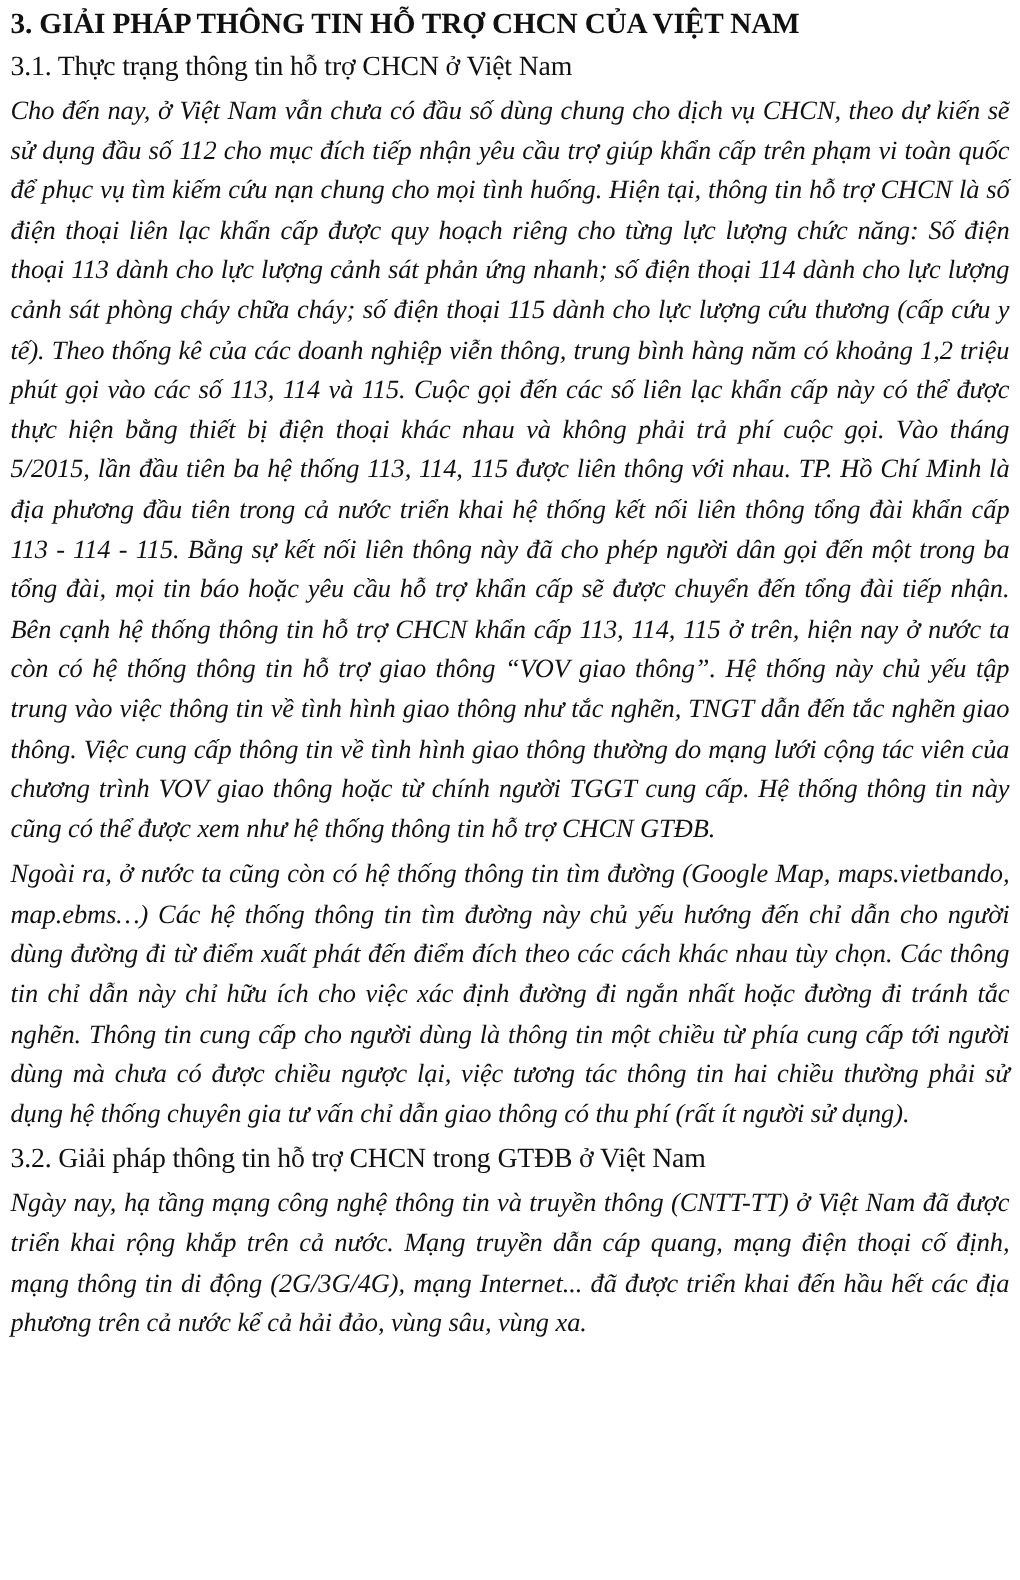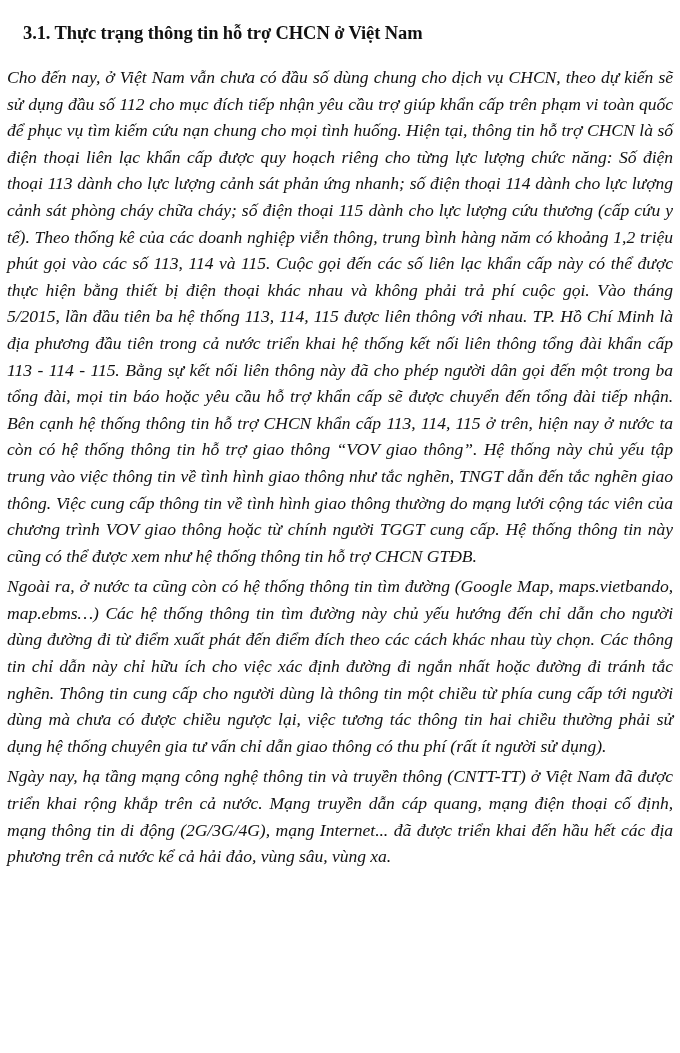--- a/index.html
+++ b/index.html
@@ -22,40 +22,42 @@
     width: 666px;
   }
   h1.sec {
     margin: 0;
     font-size: 19.5px;
     font-weight: bold;
     line-height: 28px;
     letter-spacing: -0.1px;
   }
   h2.subsec {
-    margin: 16px;
+    margin: 0;
     font-size: 18.5px;
-    font-weight: bold;
+    font-weight: normal;
     line-height: 29px;
     letter-spacing: -0.1px;
   }
   p.body {
     margin: 0 0 4px 0;
     font-size: 17.6px;
     line-height: 26.6px;
     text-align: justify;
     text-align-last: left;
     letter-spacing: -0.05px;
     font-style: italic;
   }
   p.body + h2.subsec { margin-top: 0; }
 </style>
 </head>
 <body>
 
 <div class="page">
+  <h1 class="sec">3. GIẢI PHÁP THÔNG TIN HỖ TRỢ CHCN CỦA VIỆT NAM</h1>
 
   <h2 class="subsec">3.1. Thực trạng thông tin hỗ trợ CHCN ở Việt Nam</h2>
   <p class="body">Cho đến nay, ở Việt Nam vẫn chưa có đầu số dùng chung cho dịch vụ CHCN, theo dự kiến sẽ sử dụng đầu số 112 cho mục đích tiếp nhận yêu cầu trợ giúp khẩn cấp trên phạm vi toàn quốc để phục vụ tìm kiếm cứu nạn chung cho mọi tình huống. Hiện tại, thông tin hỗ trợ CHCN là số điện thoại liên lạc khẩn cấp được quy hoạch riêng cho từng lực lượng chức năng: Số điện thoại 113 dành cho lực lượng cảnh sát phản ứng nhanh; số điện thoại 114 dành cho lực lượng cảnh sát phòng cháy chữa cháy; số điện thoại 115 dành cho lực lượng cứu thương (cấp cứu y tế). Theo thống kê của các doanh nghiệp viễn thông, trung bình hàng năm có khoảng 1,2 triệu phút gọi vào các số 113, 114 và 115. Cuộc gọi đến các số liên lạc khẩn cấp này có thể được thực hiện bằng thiết bị điện thoại khác nhau và không phải trả phí cuộc gọi. Vào tháng 5/2015, lần đầu tiên ba hệ thống 113, 114, 115 được liên thông với nhau. TP. Hồ Chí Minh là địa phương đầu tiên trong cả nước triển khai hệ thống kết nối liên thông tổng đài khẩn cấp 113 - 114 - 115. Bằng sự kết nối liên thông này đã cho phép người dân gọi đến một trong ba tổng đài, mọi tin báo hoặc yêu cầu hỗ trợ khẩn cấp sẽ được chuyển đến tổng đài tiếp nhận. Bên cạnh hệ thống thông tin hỗ trợ CHCN khẩn cấp 113, 114, 115 ở trên, hiện nay ở nước ta còn có hệ thống thông tin hỗ trợ giao thông “VOV giao thông”. Hệ thống này chủ yếu tập trung vào việc thông tin về tình hình giao thông như tắc nghẽn, TNGT dẫn đến tắc nghẽn giao thông. Việc cung cấp thông tin về tình hình giao thông thường do mạng lưới cộng tác viên của chương trình VOV giao thông hoặc từ chính người TGGT cung cấp. Hệ thống thông tin này cũng có thể được xem như hệ thống thông tin hỗ trợ CHCN GTĐB.</p>
   <p class="body">Ngoài ra, ở nước ta cũng còn có hệ thống thông tin tìm đường (Google Map, maps.vietbando, map.ebms…) Các hệ thống thông tin tìm đường này chủ yếu hướng đến chỉ dẫn cho người dùng đường đi từ điểm xuất phát đến điểm đích theo các cách khác nhau tùy chọn. Các thông tin chỉ dẫn này chỉ hữu ích cho việc xác định đường đi ngắn nhất hoặc đường đi tránh tắc nghẽn. Thông tin cung cấp cho người dùng là thông tin một chiều từ phía cung cấp tới người dùng mà chưa có được chiều ngược lại, việc tương tác thông tin hai chiều thường phải sử dụng hệ thống chuyên gia tư vấn chỉ dẫn giao thông có thu phí (rất ít người sử dụng).</p>
 
+  <h2 class="subsec">3.2. Giải pháp thông tin hỗ trợ CHCN trong GTĐB ở Việt Nam</h2>
   <p class="body">Ngày nay, hạ tầng mạng công nghệ thông tin và truyền thông (CNTT-TT) ở Việt Nam đã được triển khai rộng khắp trên cả nước. Mạng truyền dẫn cáp quang, mạng điện thoại cố định, mạng thông tin di động (2G/3G/4G), mạng Internet... đã được triển khai đến hầu hết các địa phương trên cả nước kể cả hải đảo, vùng sâu, vùng xa.</p>
 </div>
 
 </body></html>

